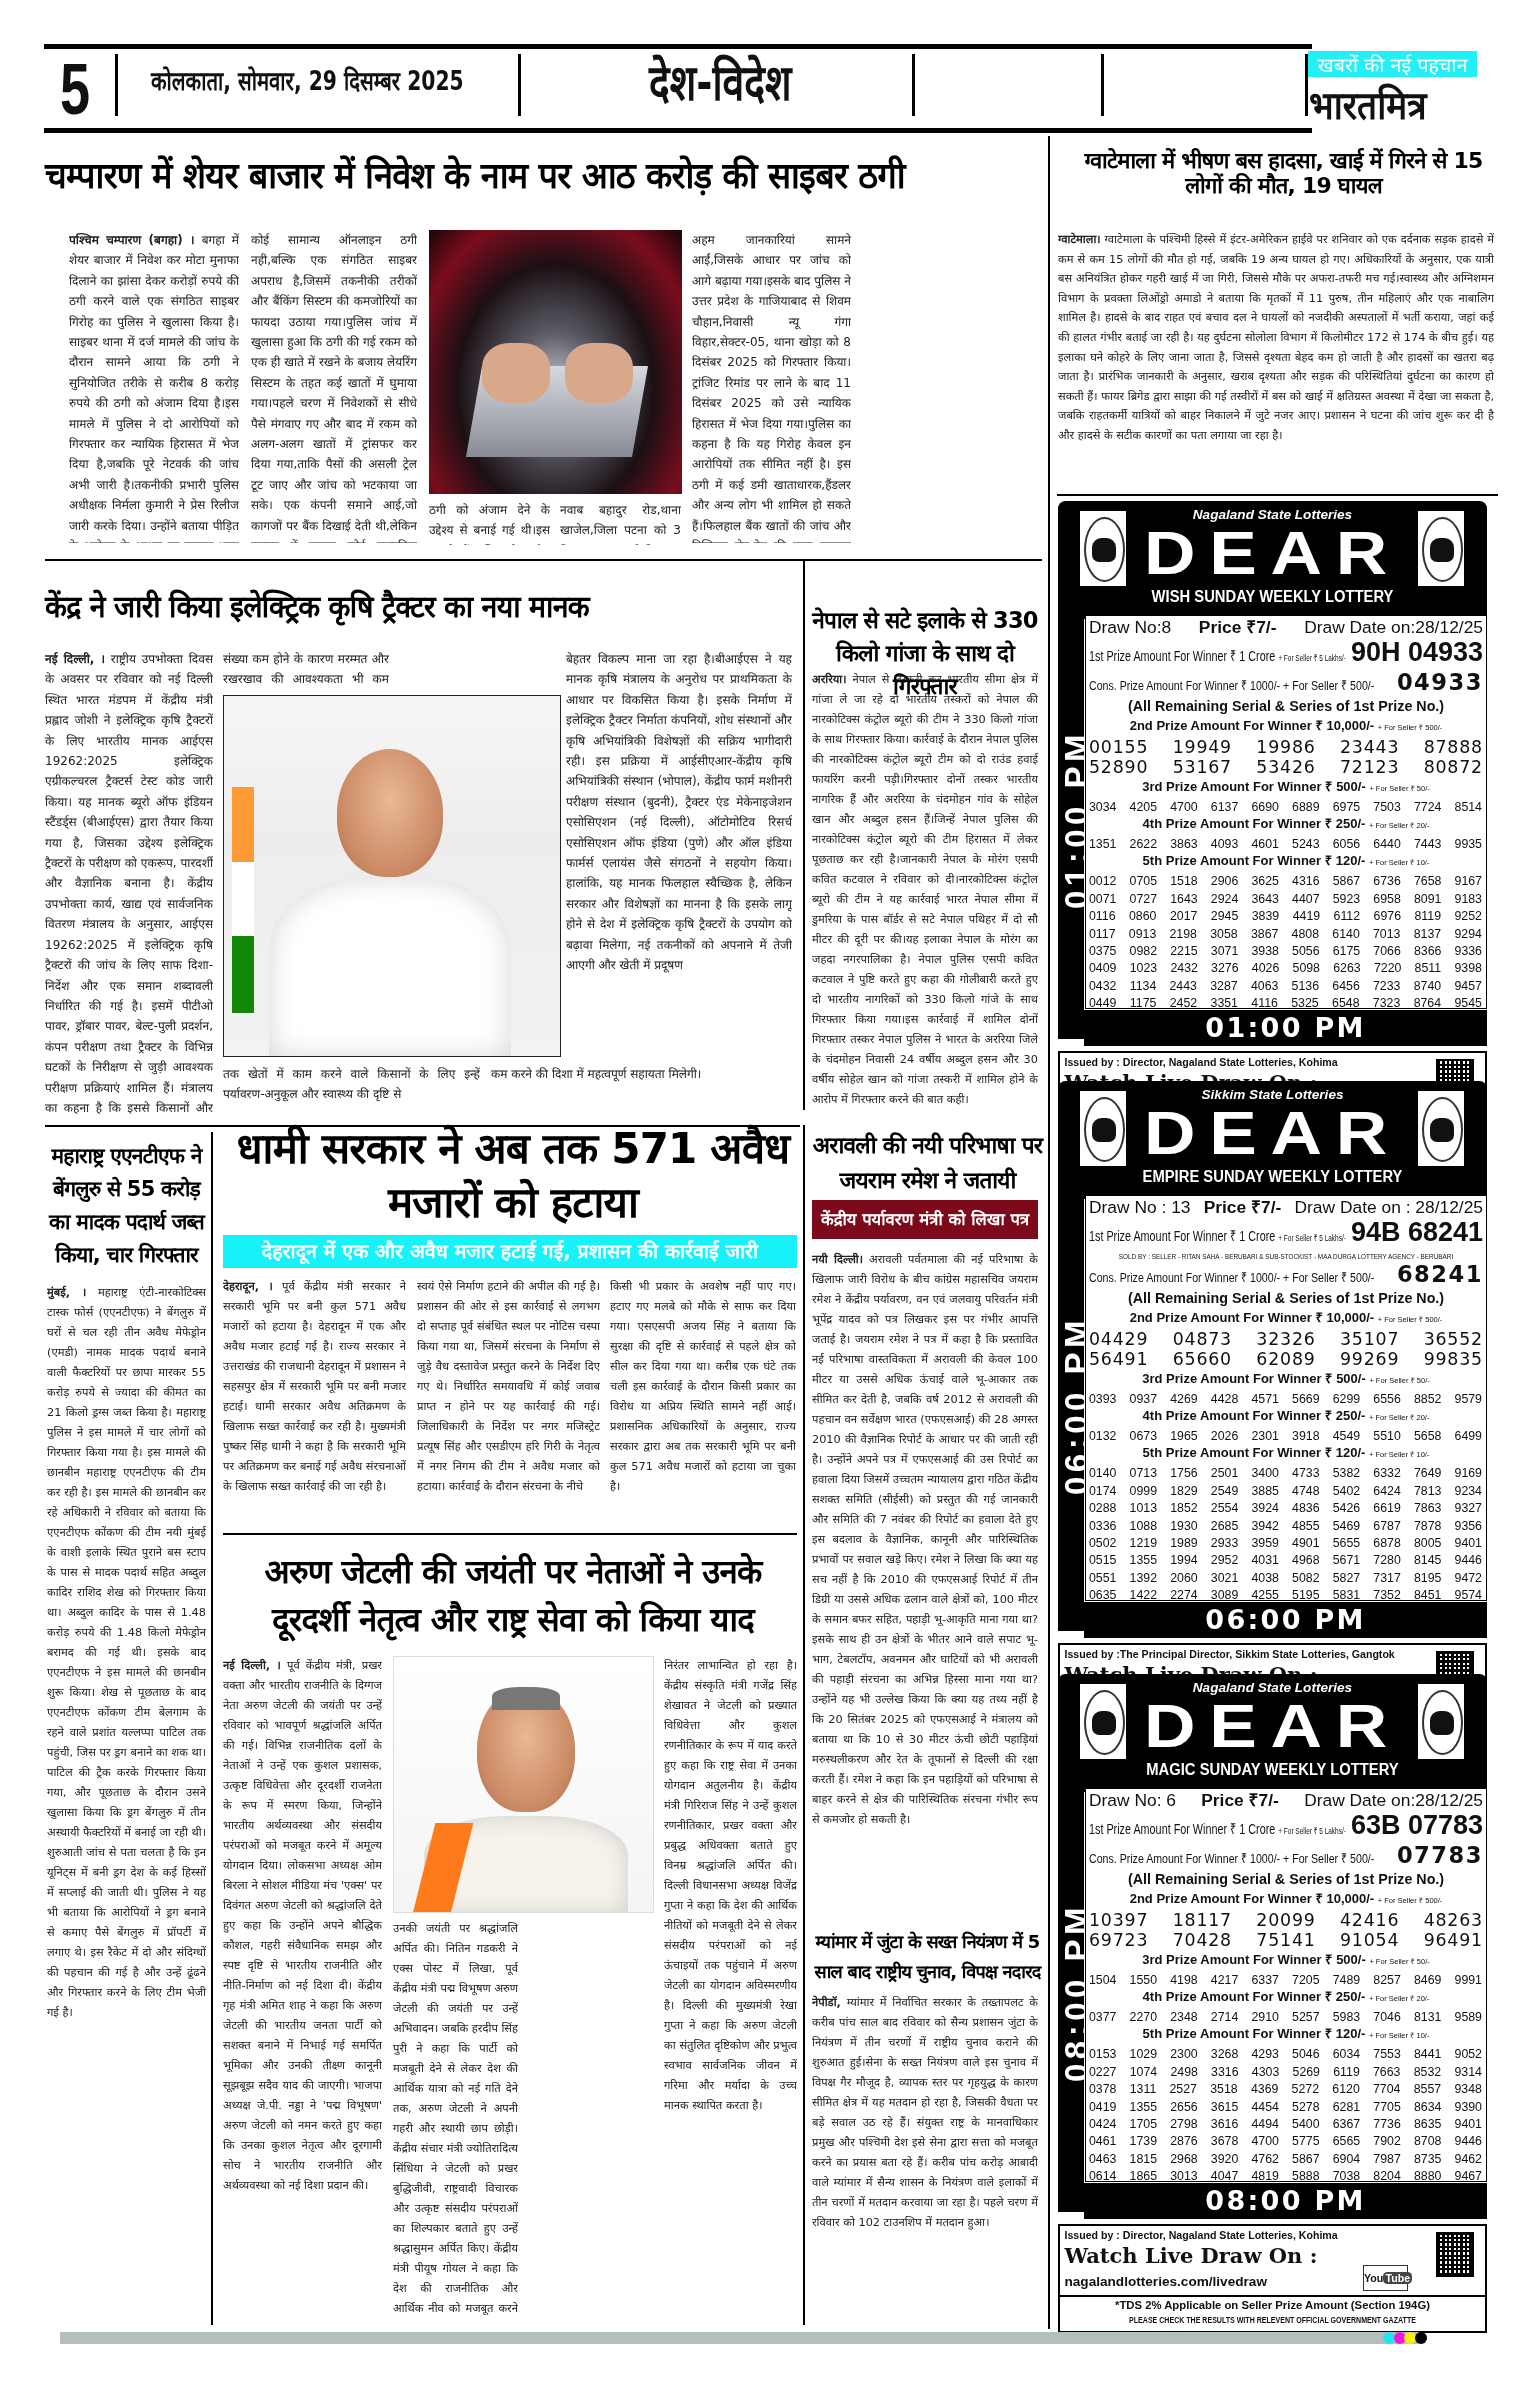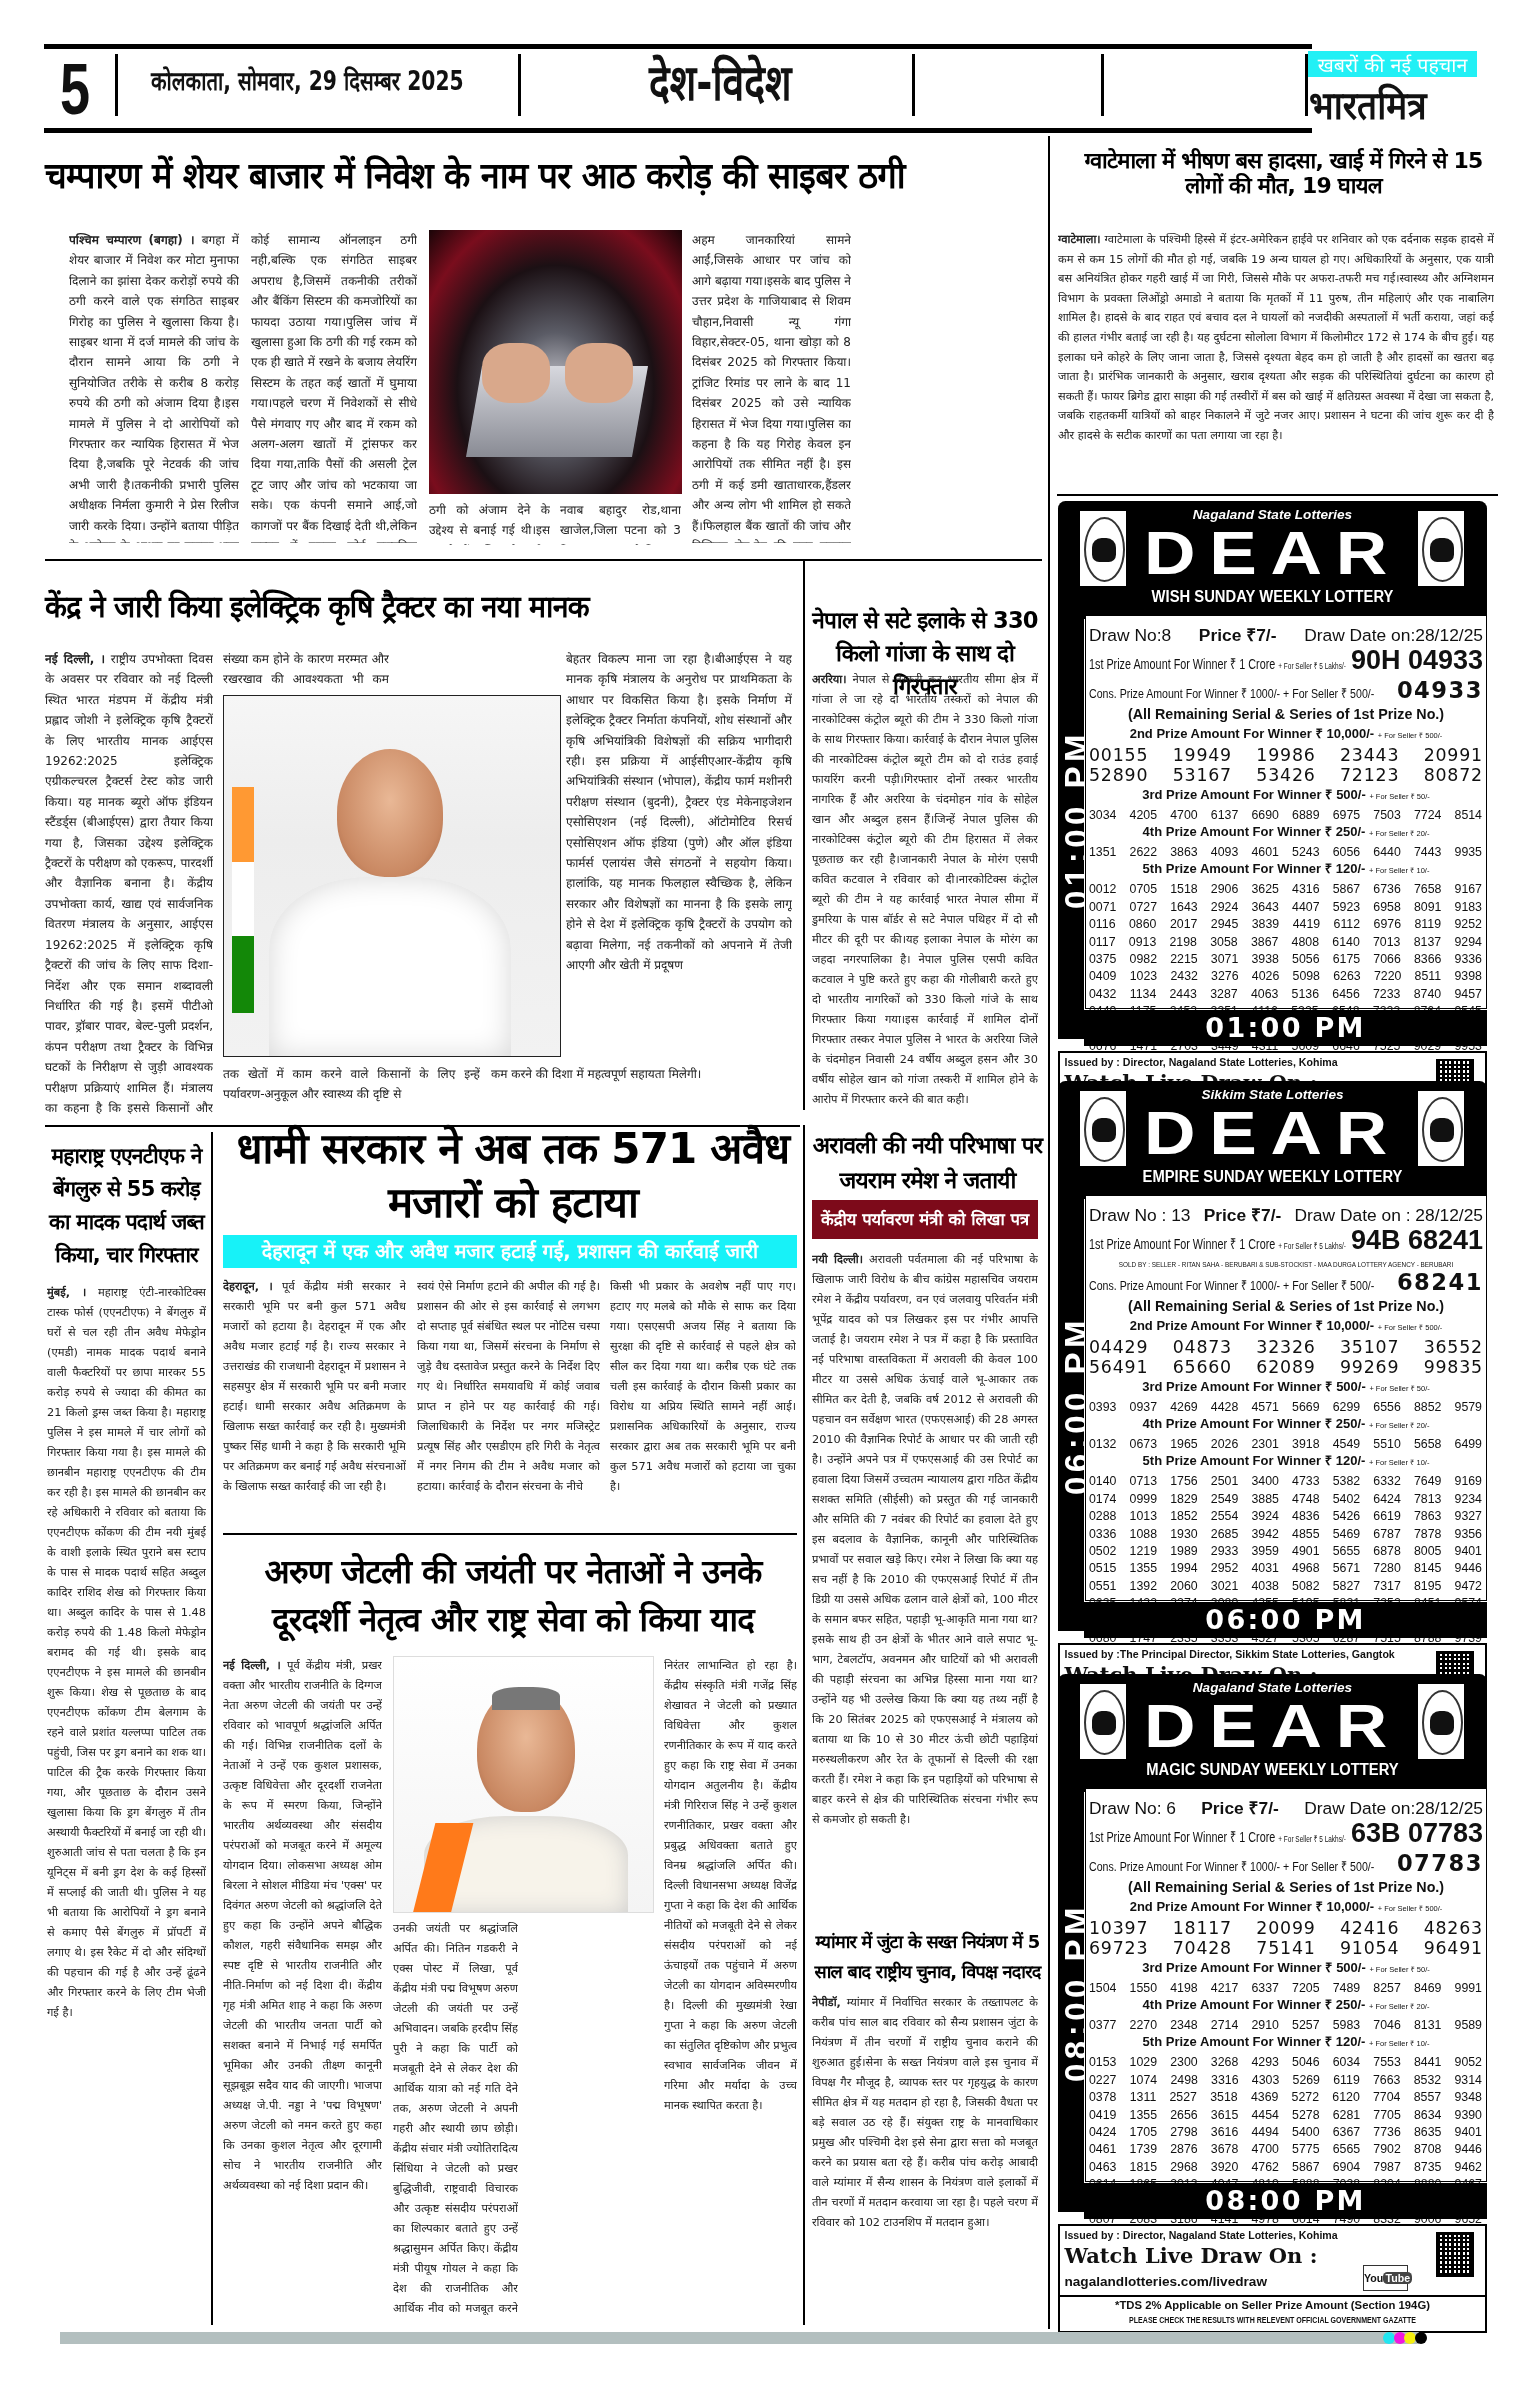--- a/index.html
+++ b/index.html
@@ -39,21 +39,21 @@
   .lot-head { position: absolute; left: 0; top: 0; width: 429px; background: #000; border-radius: 7.5px 7.5px 0 0; }
   .lot-side { position: absolute; left: 0; width: 26px; background: #000; }
   .lot-side span { position: absolute; left: 1.5px; width: 22.6px; color: #fff; font: bold 33px/33px "Liberation Sans", sans-serif; writing-mode: vertical-rl; transform: rotate(180deg); text-align: center; letter-spacing: 4.5px; }
   .emblem { position: absolute; top: 9px; width: 48px; height: 77px; background: #fff; border: 0.8px solid #000; }
   .emblem .ring { position: absolute; left: 3.8px; top: 6px; width: 41px; height: 65px; border: 2.3px solid #333; border-radius: 50%; }
   .emblem .core { position: absolute; left: 12px; top: 27px; width: 24px; height: 24px; background: #111; border-radius: 40% 40% 30% 30%; }
   .lot-org { position: absolute; left: 0; width: 429px; top: 6px; text-align: center; color: #fff; font: italic bold 13.6px/16.6px "Liberation Sans", sans-serif; }
   .lot-dear { position: absolute; left: 0; width: 429px; top: 21px; text-align: center; color: #fff; font: 900 62px/62px "Liberation Sans", sans-serif; letter-spacing: 12px; transform: scaleX(1.15); }
   .lot-name { position: absolute; left: 0; width: 429px; top: 85px; text-align: center; color: #fff; font: bold 17.4px/21px "Liberation Sans", sans-serif; transform: scaleX(0.85); }
   .scallop { position: absolute; left: 26px; top: 106px; width: 403px; height: 9px; background: radial-gradient(circle at 4.5px 0, #000 3.8px, transparent 4.5px) repeat-x; background-size: 9px 9px; }
-  .lot-body { position: absolute; left: 27px; width: 402px; background: #fff; border: 0.8px solid #000; border-top: none; padding: 8px 3px; }
+  .lot-body { position: absolute; left: 27px; width: 402px; background: #fff; border: 0.8px solid #000; border-top: none; padding: 0 3px; }
   .lot-line { display: flex; justify-content: space-between; align-items: baseline; white-space: nowrap; }
   .ln-draw { font: 17.4px/22.6px "Liberation Sans", sans-serif; }
   .ln-draw b { font-weight: bold; }
   .ln-first { font: 15px/26px "Liberation Sans", sans-serif; }
   .ln-first .cond { transform: scaleX(0.72); transform-origin: left; display: inline-block; }
   .ln-first .big { font: bold 27px/26px "Liberation Sans", sans-serif; }
   .ln-cons { font: 13.6px/22.6px "Liberation Sans", sans-serif; }
   .ln-cons .big { font: bold 22.6px/22.6px "DejaVu Sans", sans-serif; letter-spacing: 1.5px; }
   .ln-center { text-align: center; display: block; font: bold 14.3px/19.6px "Liberation Sans", sans-serif; }
   .ln-sold { text-align: center; display: block; font: 7.5px/12px "Liberation Sans", sans-serif; transform: scaleX(0.85); }
@@ -215,21 +215,21 @@
           <span style="transform:scaleX(0.78); transform-origin:left; display:inline-block; width:257px;">Cons. Prize Amount For Winner ₹ 1000/- + For Seller ₹ 500/-</span>
           <span class="big">04933</span>
         </div>
         <span class="ln-center">(All Remaining Serial &amp; Series of 1st Prize No.)</span>
         <div class="prize-hd"><span>2nd Prize Amount For Winner ₹ 10,000/-</span> <small>+ For Seller ₹ 500/-</small></div>
         <div class="num5">
           <span>00155</span>
           <span>19949</span>
           <span>19986</span>
           <span>23443</span>
-          <span>20991</span>
+          <span>87888</span>
         </div>
         <div class="num5">
           <span>52890</span>
           <span>53167</span>
           <span>53426</span>
           <span>72123</span>
           <span>80872</span>
         </div>
         <div class="prize-hd"><span>3rd Prize Amount For Winner ₹ 500/-</span> <small>+ For Seller ₹ 50/-</small></div>
         <div class="num4">

